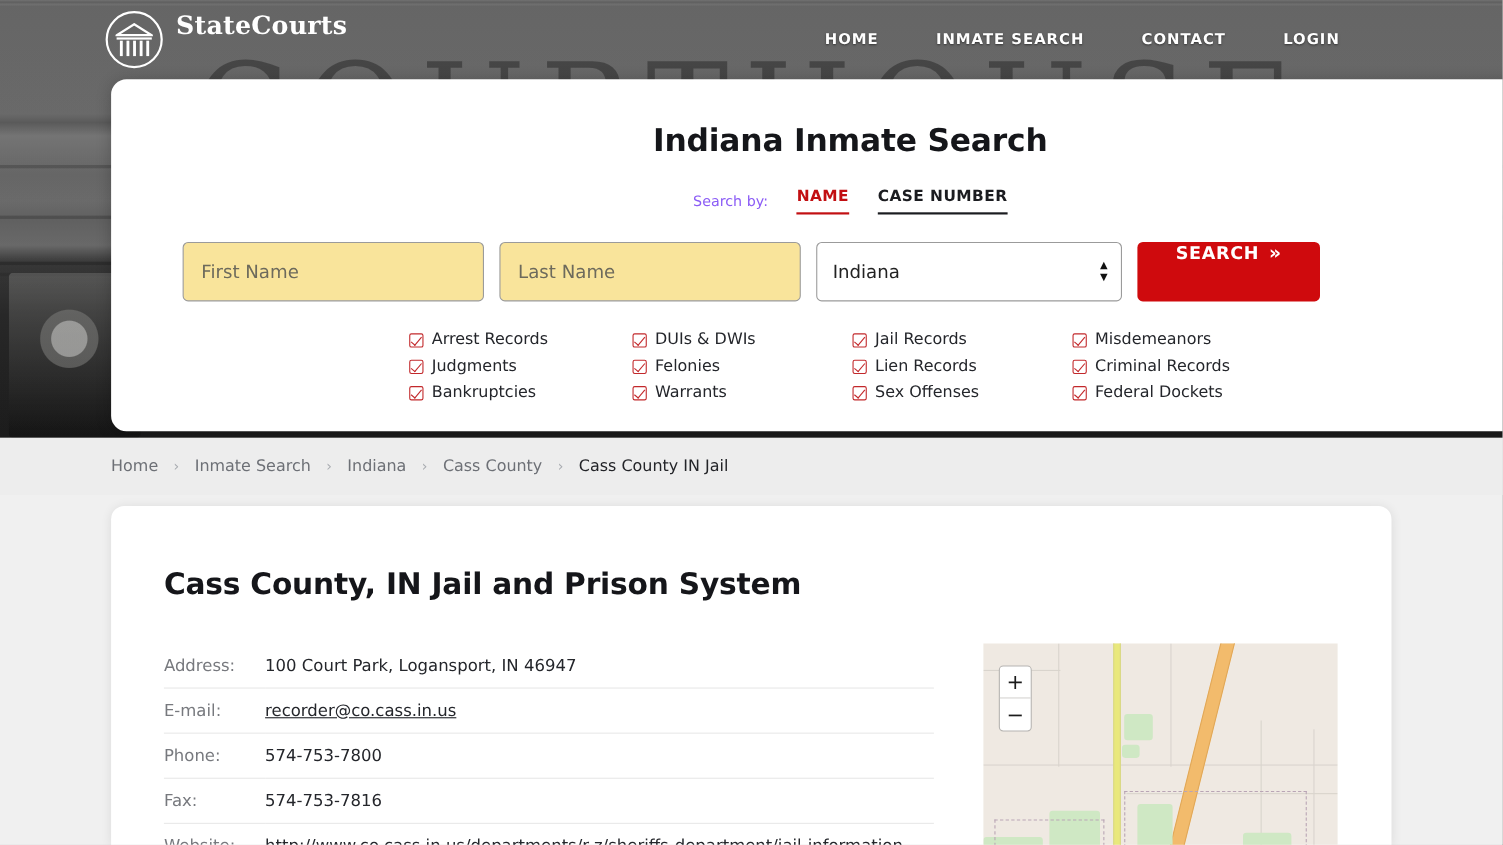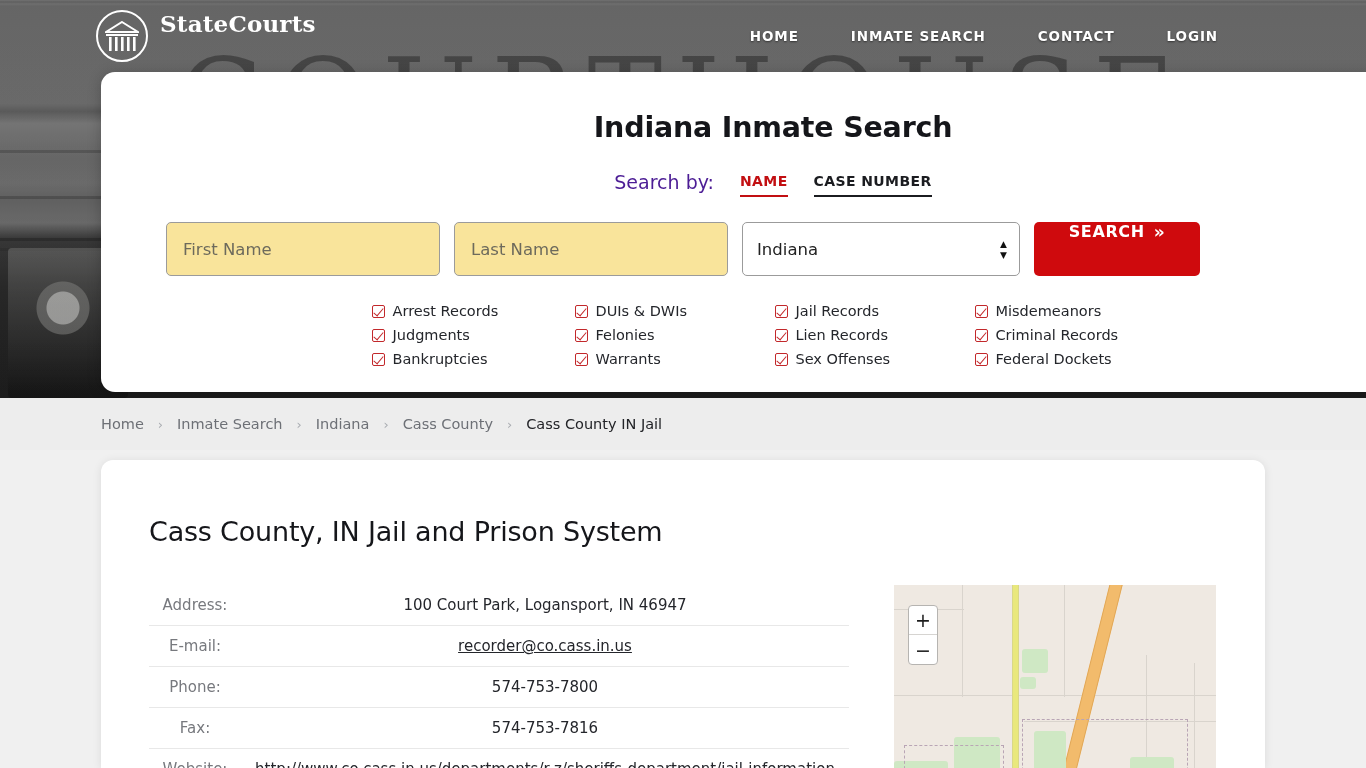--- a/index.html
+++ b/index.html
@@ -100,21 +100,21 @@
   .search-title {
     text-align: center;
     font-size: 28.5px; font-weight: 700; color: #15161a;
     letter-spacing: -.2px;
     margin-top: 15px;
   }
   .searchby-row {
     display: flex; align-items: flex-end; justify-content: center;
     gap: 26px; margin-top: 27px;
   }
-  .searchby-label { font-size: 19px; color: #4c1d95; padding-bottom: 4px; }
+  .searchby-label { font-size: 13px; color: #8b5cf6; padding-bottom: 4px; }
   .tab {
     font-size: 14px; font-weight: 700; letter-spacing: .4px;
     padding-bottom: 6px; cursor: pointer;
   }
   .tab.active { color: #c20f12; border-bottom: 2.5px solid #c20f12; }
   .tab.inactive { color: #1b1c20; border-bottom: 2.5px solid #1b1c20; }
 
   .form-row {
     display: flex; align-items: center; gap: 14px;
     padding: 0 65px; margin-top: 25px;
@@ -183,28 +183,28 @@
 
   
   .main-card {
     position: absolute; top: 460px; left: 101px;
     width: 1164px; height: 308px;
     background: #fff; border-radius: 12px 12px 0 0;
     box-shadow: 0 1px 10px rgba(0,0,0,.09);
     overflow: hidden;
   }
   .page-title {
-    font-size: 27px; font-weight: 400; color: #15161a;
+    font-size: 27px; font-weight: 700; color: #15161a;
     padding: 56px 0 0 48px; letter-spacing: -.2px;
   }
   .body-flex { display: flex; padding: 38px 48px 0 48px; gap: 45px; }
   .info-table { width: 700px; border-collapse: collapse; }
   .info-table td {
     padding: 11px 0; font-size: 15px;
-    border-bottom: 1px solid #e8e8e8; vertical-align: top; text-align: center;
+    border-bottom: 1px solid #e8e8e8; vertical-align: top;
   }
   .info-table td.k { width: 92px; color: #77797e; }
   .info-table td.v { color: #24262b; }
   .info-table a { color: #24262b; text-decoration: underline; }
 
   
   .map {
     position: relative; width: 322px; height: 200px;
     background: #efe9e2; overflow: hidden; flex: none;
   }

